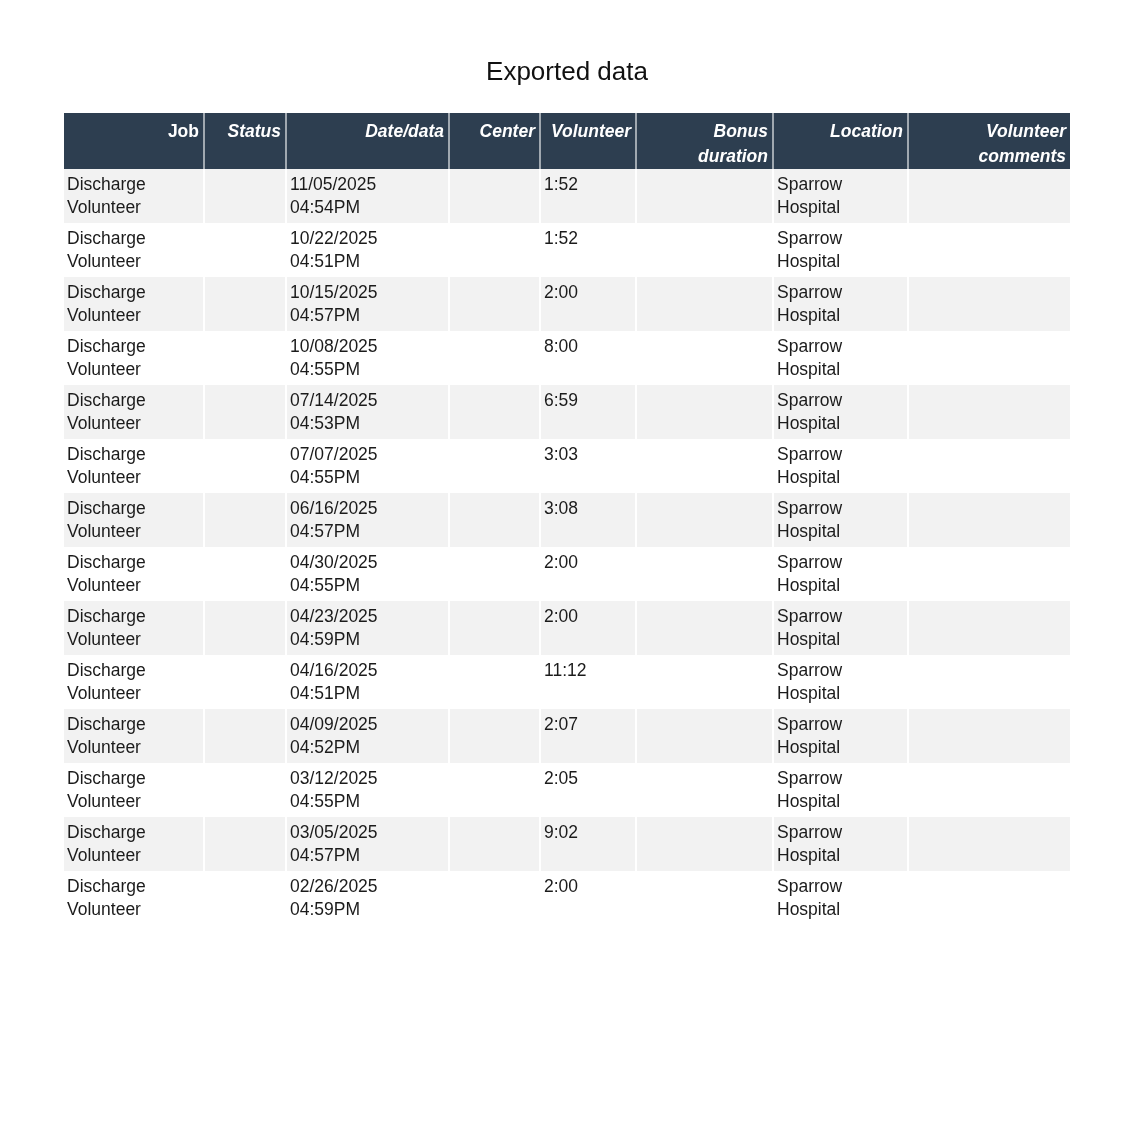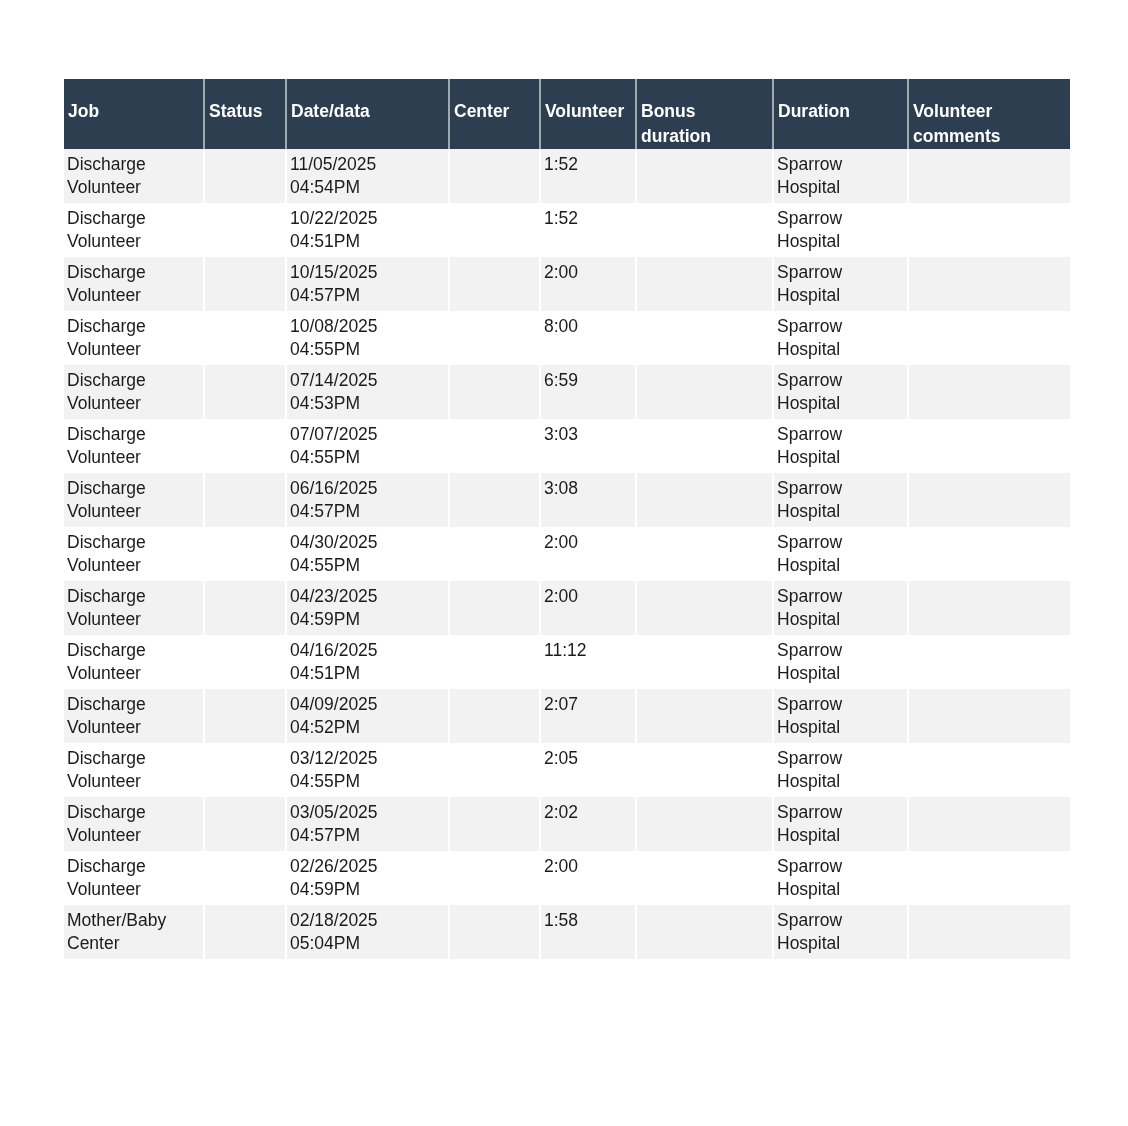--- a/index.html
+++ b/index.html
@@ -36,28 +36,29 @@
     table-layout: fixed;
     width: 1006px;
     margin-top: 25px;
   }
   table.export-table th {
     background: var(--header-bg);
     color: var(--header-text);
     font-size: 17.5px;
     font-weight: 700;
     line-height: 25px;
-    text-align: left;
+    text-align: right;
     vertical-align: top;
-    padding: 20px 4px 0 4px;
+    padding: 6px 4px 0 4px;
     height: 42px;
     box-sizing: border-box;
   }
   table.export-table th + th {
     border-left: 2px solid rgba(255,255,255,0.55);
+    font-style: italic;
   }
   table.export-table td {
     font-size: 17.5px;
     line-height: 23px;
     text-align: left;
     vertical-align: top;
     padding: 4px 3px 0 3px;
     height: 54px;
     box-sizing: border-box;
     white-space: pre-line;
@@ -67,41 +68,42 @@
     border-left: 2px solid #ffffff;
   }
   table.export-table tbody tr:nth-child(odd) td {
     background: var(--row-alt-bg);
   }
 </style>
 </head>
 <body>
 
 <div class="content">
+  <div class="page-title">Exported data</div>
 
   <table class="export-table">
     <colgroup>
       <col style="width:140px">
       <col style="width:82px">
       <col style="width:163px">
       <col style="width:91px">
       <col style="width:96px">
       <col style="width:137px">
       <col style="width:135px">
       <col style="width:162px">
     </colgroup>
     <thead>
       <tr>
         <th>Job</th>
         <th>Status</th>
         <th>Date/data</th>
         <th>Center</th>
         <th>Volunteer</th>
         <th>Bonus duration</th>
-        <th>Duration</th>
+        <th>Location</th>
         <th>Volunteer comments</th>
       </tr>
     </thead>
     <tbody>
         <tr>
     <td>Discharge
 Volunteer</td>
     <td></td>
     <td>11/05/2025
 04:54PM</td>
@@ -255,47 +257,34 @@
 Hospital</td>
     <td></td>
   </tr>
         <tr>
     <td>Discharge
 Volunteer</td>
     <td></td>
     <td>03/05/2025
 04:57PM</td>
     <td></td>
-    <td>2:02</td>
+    <td>9:02</td>
     <td></td>
     <td>Sparrow
 Hospital</td>
     <td></td>
   </tr>
         <tr>
     <td>Discharge
 Volunteer</td>
     <td></td>
     <td>02/26/2025
 04:59PM</td>
     <td></td>
     <td>2:00</td>
-    <td></td>
-    <td>Sparrow
-Hospital</td>
-    <td></td>
-  </tr>
-        <tr>
-    <td>Mother/Baby
-Center</td>
-    <td></td>
-    <td>02/18/2025
-05:04PM</td>
-    <td></td>
-    <td>1:58</td>
     <td></td>
     <td>Sparrow
 Hospital</td>
     <td></td>
   </tr>
       </tbody>
   </table>
 </div>
 
 </body></html>

